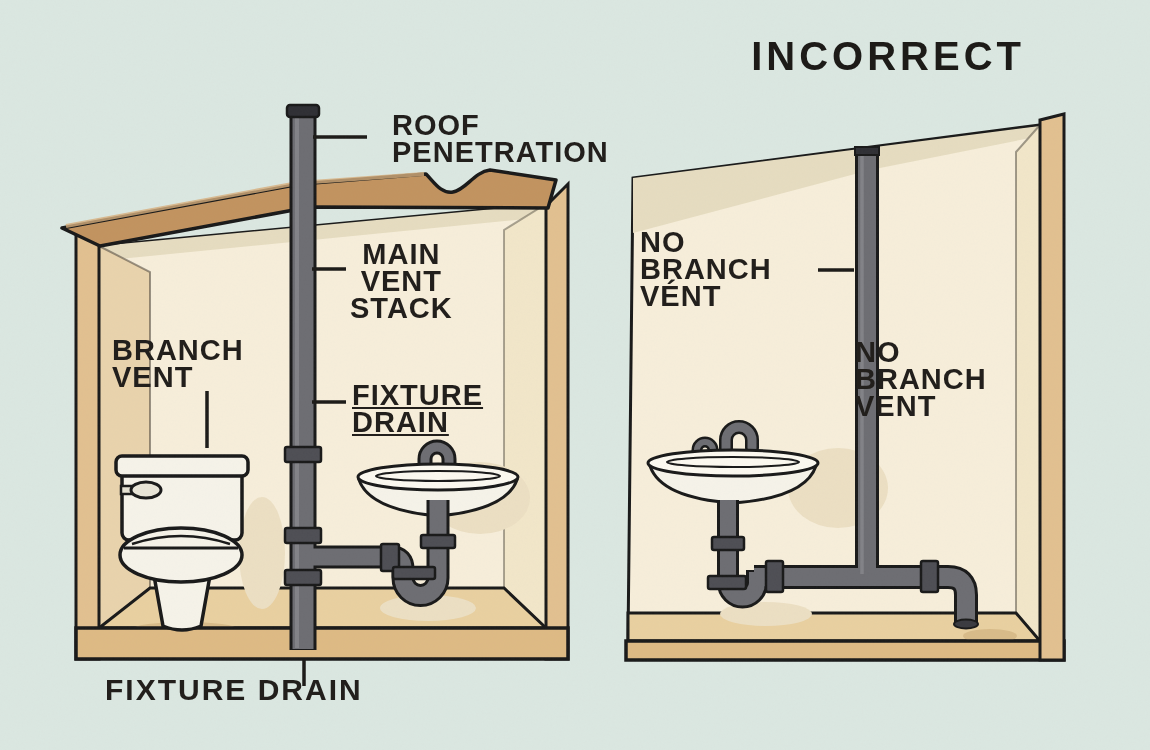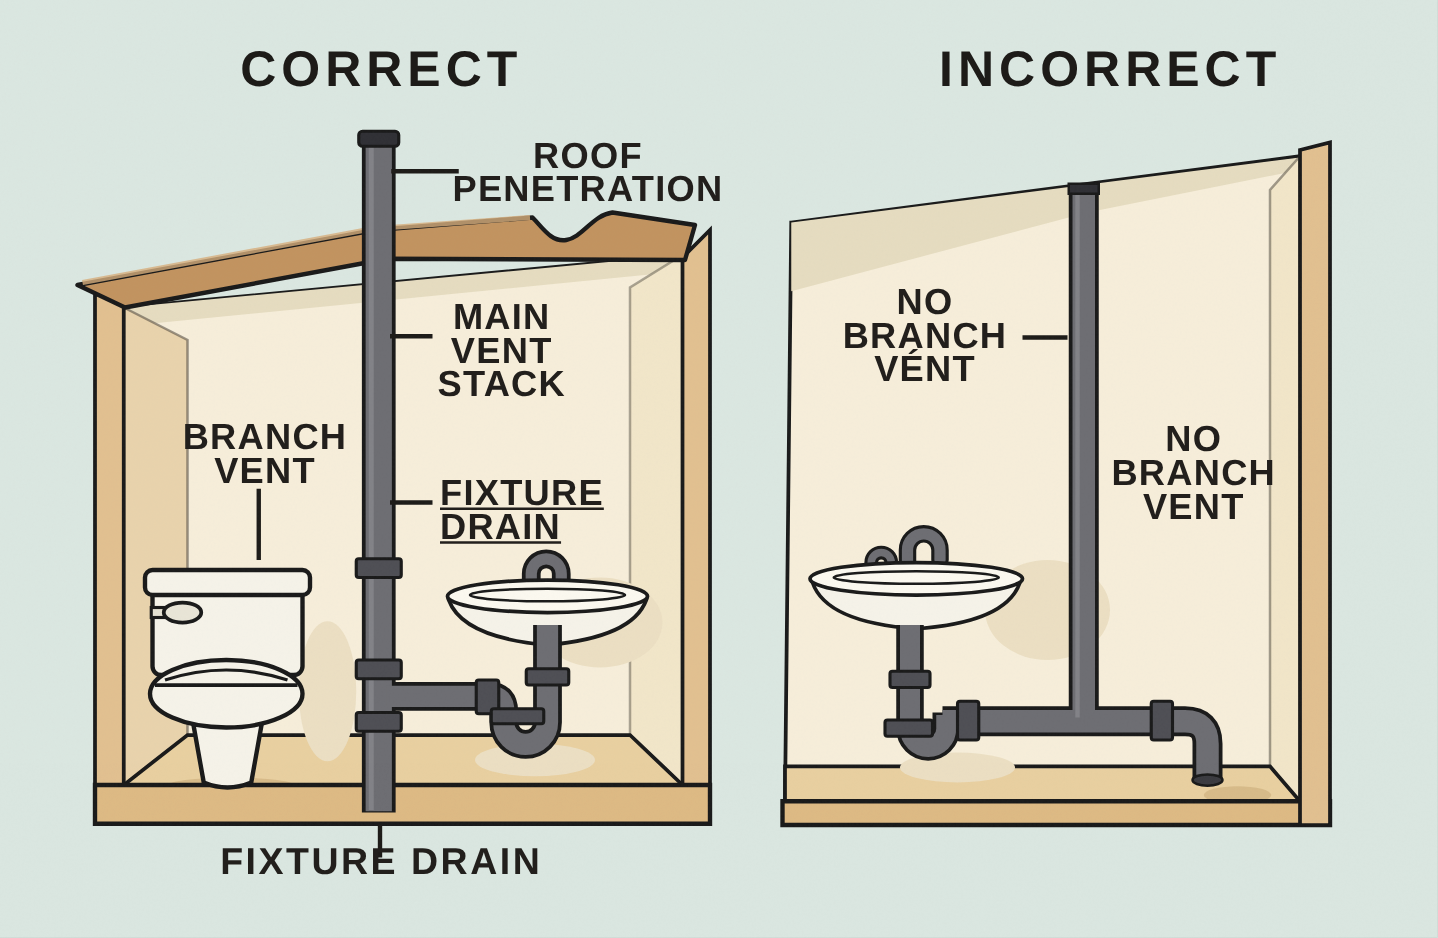--- a/index.html
+++ b/index.html
@@ -7,21 +7,21 @@
     position:relative; width:1150px; height:750px; overflow:hidden;
     background:#dbe7e1;
     font-family:"Liberation Sans", sans-serif;
   }
   svg.scene { position:absolute; left:0; top:0; }
   .label {
     position:absolute; color:#221f1c; font-weight:700;
     white-space:pre-line; line-height:27px; font-size:29px;
     letter-spacing:1px; -webkit-font-smoothing:antialiased;
   }
-  .label.center { text-align:center; }
+  .label.center { }
   .title {
     position:absolute; color:#1d1b18; font-weight:700;
     font-size:40px; line-height:44px; letter-spacing:4px; text-align:center;
     white-space:pre;
   }
   .label.bottom-caption { font-size:30px; letter-spacing:2px; }
 </style>
 </head>
 <body>
 
@@ -168,25 +168,24 @@
       </g>
 
       <g stroke="#1c1a17" stroke-width="3.5">
         <line x1="818" y1="270" x2="854" y2="270"></line>
       </g>
     </g>
 
     <rect x="0" y="0" width="1150" height="750" fill="transparent" filter="url(#grain)" opacity="0.6" pointer-events="none"></rect>
   </svg>
 
-  <div class="title" style="left:125px; top:34px; width:360px;">CORRECT</div>
 
   <div class="title" style="left:665px; top:34px; width:360px;text-align:right;">INCORRECT</div>
 
-  <div class="label" style="left:362px; top:112px;text-align:center;">ROOF
+  <div class="label" style="left:392px; top:112px;">ROOF
 PENETRATION</div>
 
   <div class="label" style="left:350px; top:241px;text-align:center;">MAIN
 VENT
 STACK</div>
 
   <div class="label center" style="left:112px; top:337px; width:200px;">BRANCH
 VENT</div>
 
   <div class="label" style="left:352px; top:382px;text-decoration:underline;">FIXTURE

